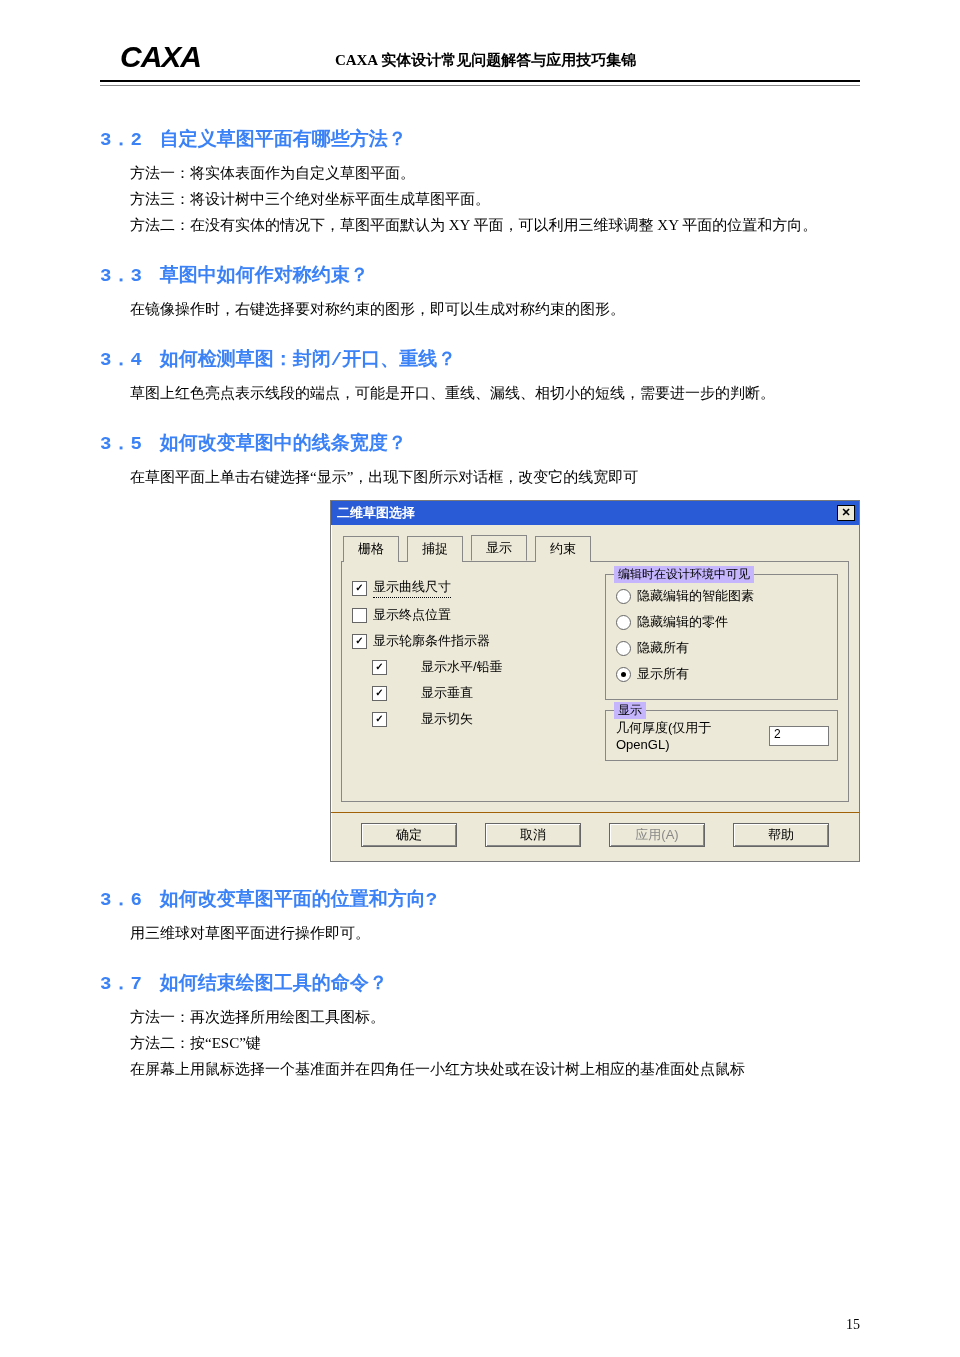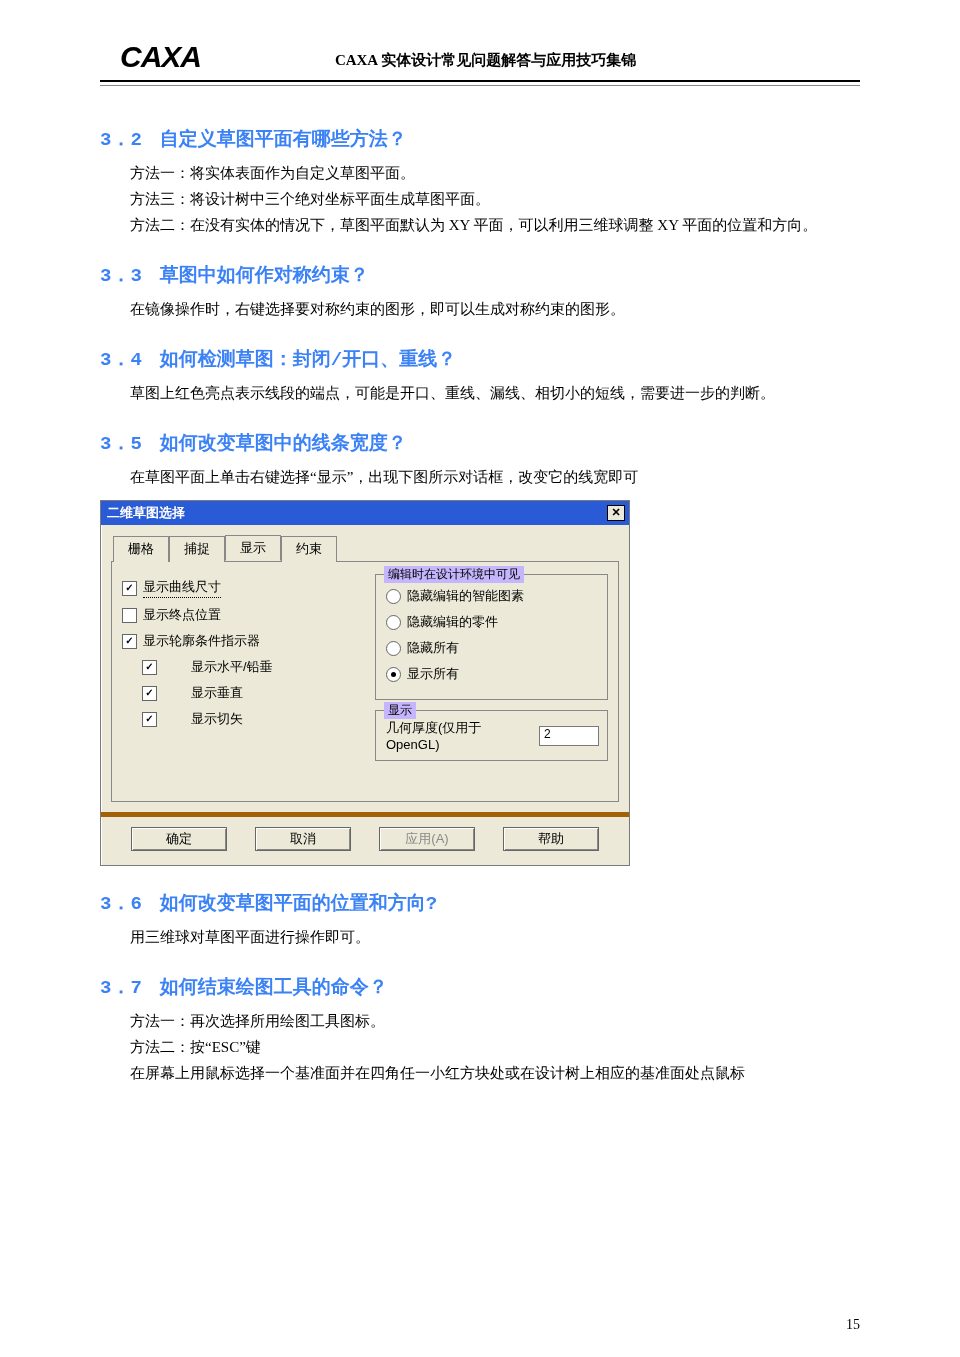--- a/index.html
+++ b/index.html
@@ -55,21 +55,21 @@
     margin: 24px 0 8px 0;
   }
   .section-num { margin-right: 18px; }
   .para {
     font-size: 15px;
     line-height: 26px;
     text-indent: 2em;
     margin: 0;
     text-align: justify;
   }
-  .dialog-wrap { display: flex; justify-content: flex-start; margin: 10px 0 14px 0; }
+  .dialog-wrap { display: flex; justify-content: flex-end; margin: 10px 0 14px 0; }
   .dialog {
     width: 528px;
     background: #ece9d8;
     border: 1px solid #7a7a7a;
     box-shadow: 1px 1px 0 #fff inset;
     font-family: "SimSun", sans-serif;
     font-size: 13px;
   }
   .titlebar {
     background: linear-gradient(#0b246a, #2a5bd7 40%, #2a5bd7 60%, #0b246a);
@@ -88,21 +88,21 @@
     border: 1px solid #000;
     text-align: center;
     line-height: 12px;
     font-weight: bold;
     color: #000;
     font-size: 11px;
   }
   .tabs {
     display: flex;
     padding: 10px 10px 0 12px;
-    gap: 0;
+    gap: 8px;
     font-size: 13px;
   }
   .tab {
     padding: 3px 14px;
     border: 1px solid #888;
     border-bottom: none;
     background: #ece9d8;
     position: relative;
     top: 1px;
   }
@@ -164,21 +164,21 @@
     border: 1px solid #7a7a7a;
     background: #fff;
     padding: 0 4px;
     font-size: 12px;
   }
   .dlg-buttons {
     display: flex;
     justify-content: center;
     gap: 28px;
     padding: 10px 0 14px 0;
-    border-top: 5px solid #a16207;
+    border-top: 1px solid #a16207;
   }
   .dlg-btn {
     min-width: 74px;
     padding: 2px 10px;
     border: 1px solid #666;
     background: #ece9d8;
     box-shadow: 1px 1px 0 #fff inset, -1px -1px 0 #888 inset;
     font-size: 13px;
     text-align: center;
   }

